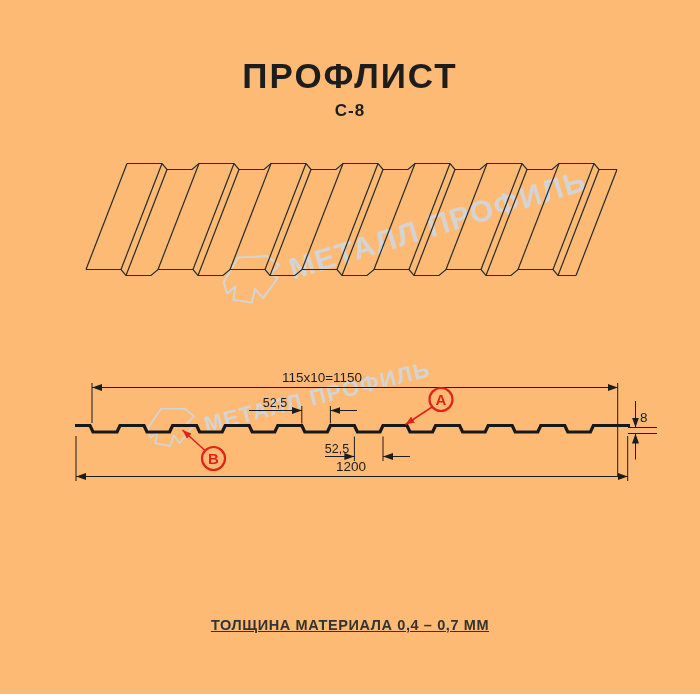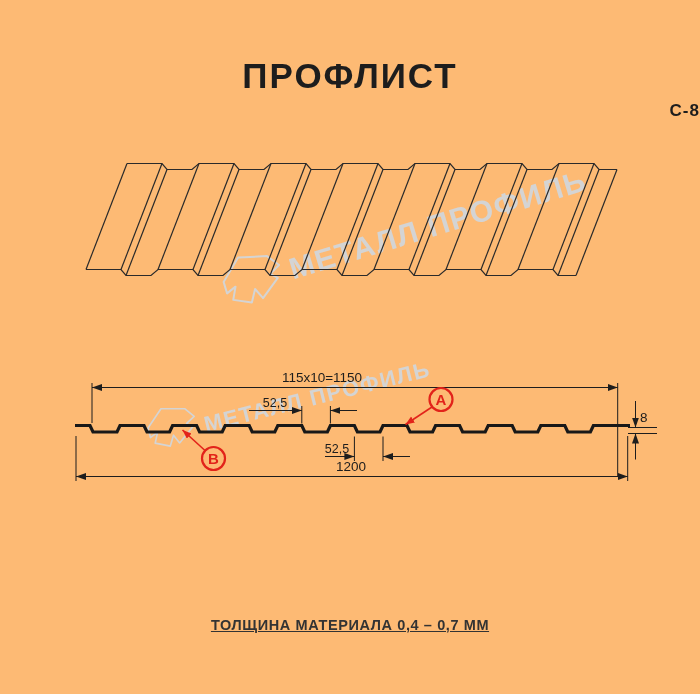--- a/index.html
+++ b/index.html
@@ -1,20 +1,20 @@
 <!DOCTYPE html>
 <html><head>
 <meta charset="utf-8">
 <style>
   html,body{margin:0;padding:0;background:#ffffff;}
   .canvas{position:relative;width:700px;height:694px;background:#fdba74;overflow:hidden;
           font-family:"Liberation Sans",sans-serif;}
   .title{position:absolute;top:56px;left:0;width:700px;text-align:center;
          font-size:35px;font-weight:700;letter-spacing:2px;color:#1d1d1d;}
-  .subtitle{position:absolute;top:101px;left:0;width:700px;text-align:right;
+  .subtitle{position:absolute;top:101px;left:0;width:700px;text-align:center;
          font-size:17px;font-weight:700;letter-spacing:1px;color:#1d1d1d;}
   .footer-note{position:absolute;top:617px;left:0;width:700px;text-align:center;
          font-size:14.5px;font-weight:700;letter-spacing:0.6px;color:#333333;text-decoration:underline;}
   svg{position:absolute;top:0;left:0;}
   svg text{font-family:"Liberation Sans",sans-serif;}
   .sheet path{fill:none;stroke:#2a2a2a;stroke-width:1.2;}
   #rib-lines line{stroke:#2a2a2a;stroke-width:1.2;}
   .profile{fill:none;stroke:#181818;stroke-width:3.2;}
   .dim{stroke:#1d1d1d;stroke-width:1;fill:none;}
   .dimtext{fill:#1d1d1d;font-size:13.5px;}

